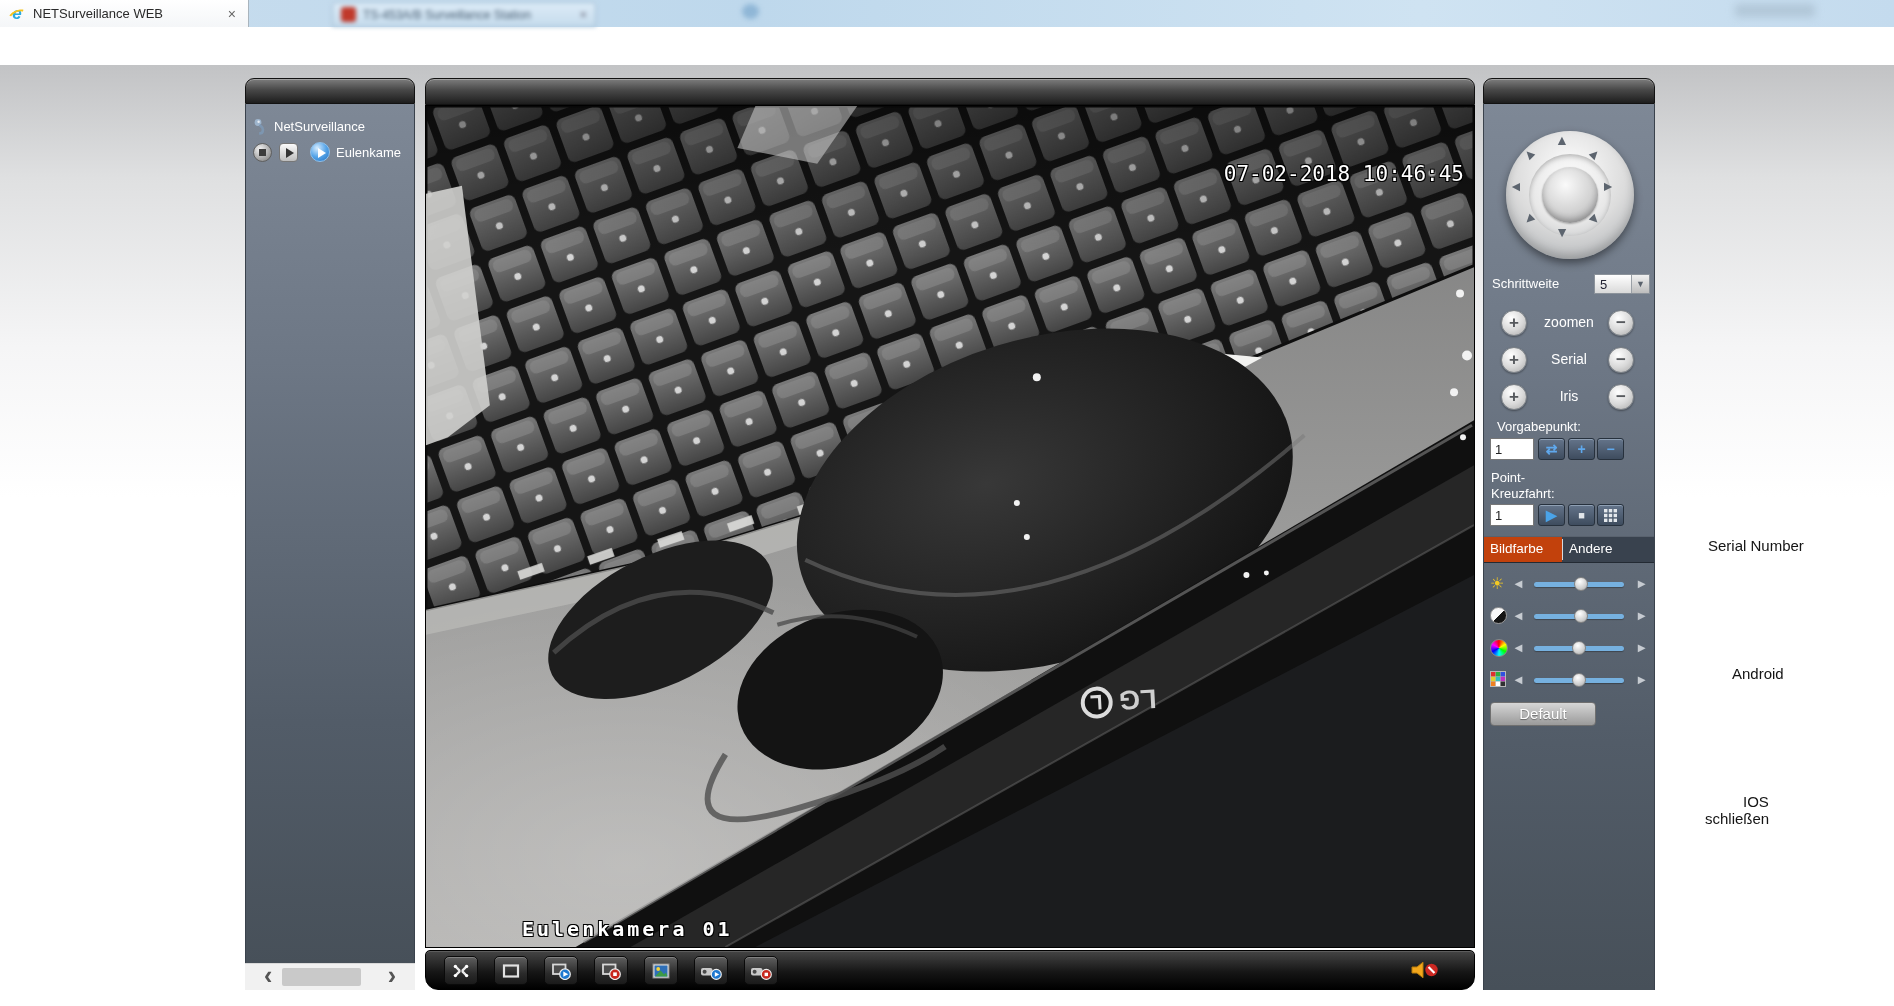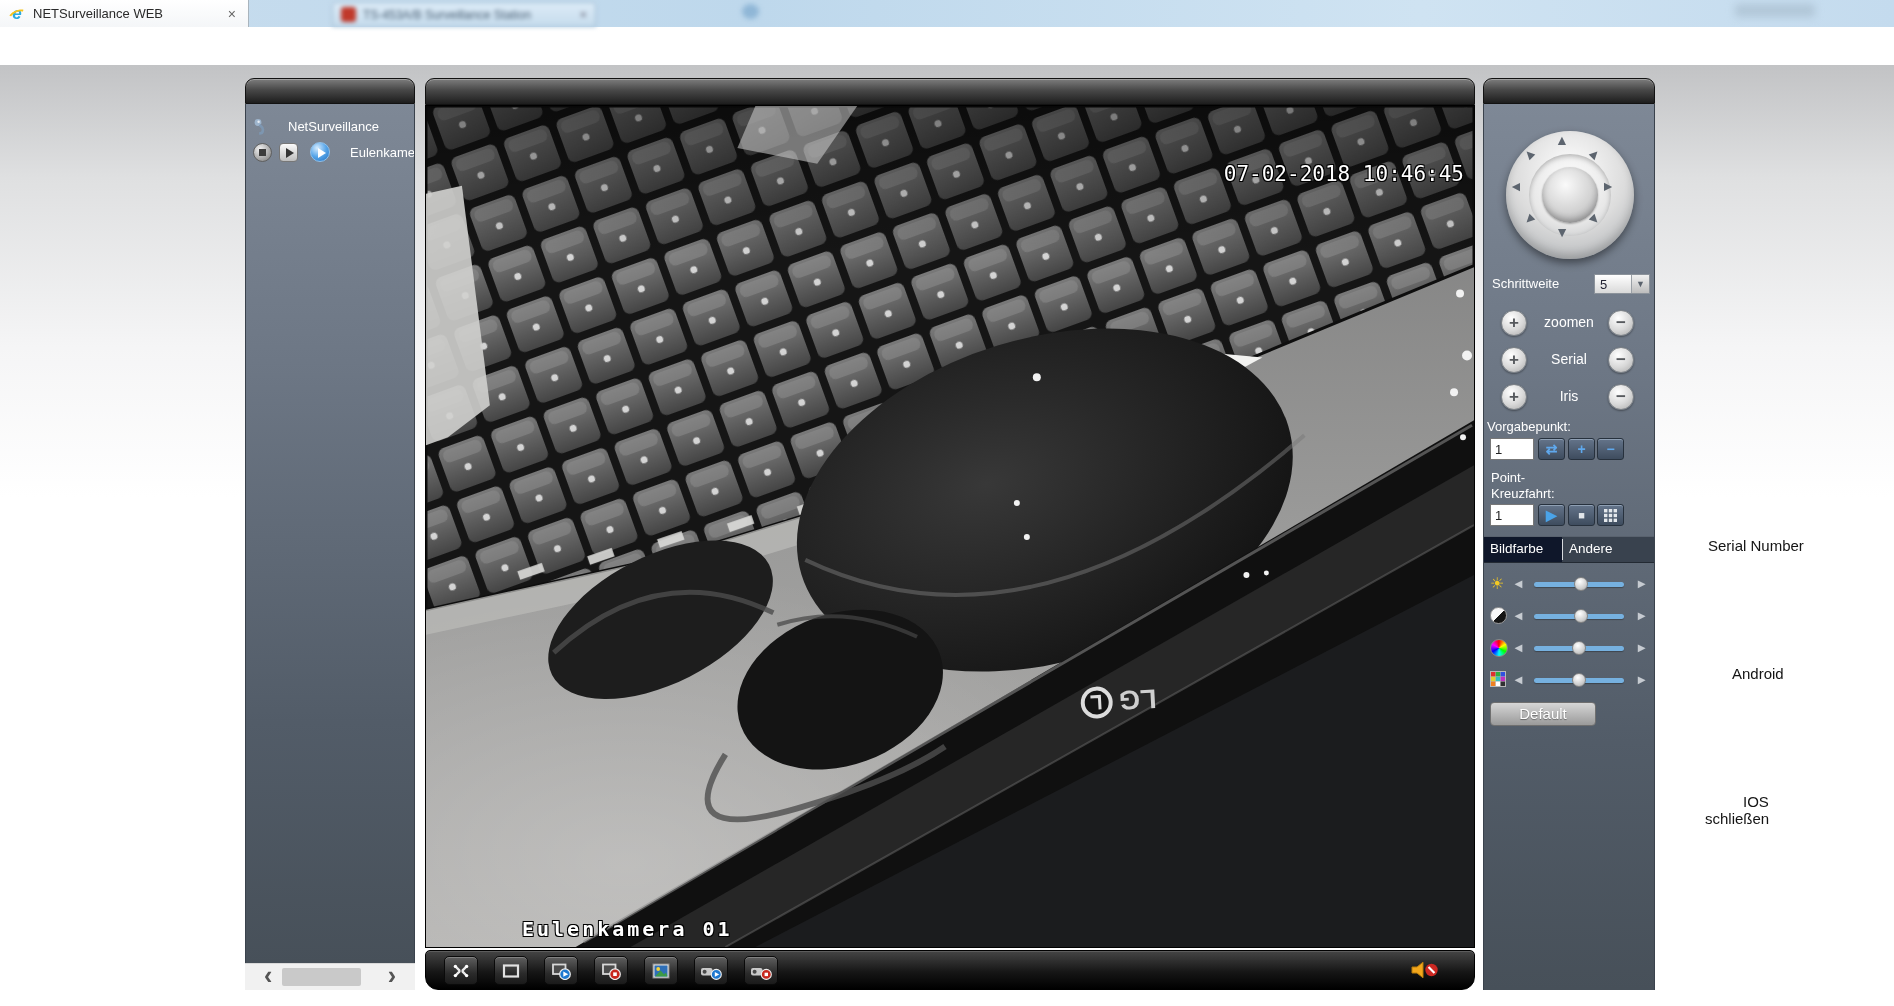--- a/index.html
+++ b/index.html
@@ -41,21 +41,21 @@
   .phead{position:absolute;left:0;top:0;right:0;height:26px;border-radius:9px 9px 0 0;
     background:linear-gradient(#7d7d7d,#484848 45%,#1d1d1d);border:1px solid #121212;box-sizing:border-box;
     box-shadow:inset 0 1px 0 rgba(255,255,255,.3);}
   .slate{background:linear-gradient(180deg,#7e8896 0%,#6d7785 30%,#525c68 72%,#475059 100%);
     border-left:1px solid #3a424c;border-right:1px solid #3a424c;box-sizing:border-box;}
 
   
   .sidebar{position:absolute;left:245px;top:78px;width:170px;height:912px;}
   .sb-body{position:absolute;left:0;top:26px;right:0;bottom:26px;}
   .tree-row{position:absolute;left:7px;right:0;height:24px;display:flex;align-items:center;cursor:pointer;}
-  .tree-label{color:#fff;font-size:13px;margin-left:20px;white-space:nowrap;overflow:hidden;}
+  .tree-label{color:#fff;font-size:13px;margin-left:6px;white-space:nowrap;overflow:hidden;}
   .ic-stop{width:19px;height:19px;border-radius:50%;flex:0 0 19px;
     background:radial-gradient(circle at 35% 30%,#f2f2f2,#9c9c9c 70%,#787878);border:1px solid #5f5f5f;
     position:relative;box-sizing:border-box;}
   .ic-stop::after{content:"";position:absolute;left:5px;top:5px;width:7px;height:7px;background:#3c3c3c;}
   .ic-playbox{width:19px;height:19px;border-radius:4px;flex:0 0 19px;margin-left:7px;
     background:linear-gradient(#fbfbfb,#bdbdbd);border:1px solid #777;position:relative;box-sizing:border-box;}
   .ic-playbox::after{content:"";position:absolute;left:6px;top:4px;border-left:8px solid #333;
     border-top:5px solid transparent;border-bottom:5px solid transparent;}
   .ic-blueplay{width:20px;height:20px;border-radius:50%;flex:0 0 20px;margin-left:12px;
     background:radial-gradient(circle at 35% 28%,#d6ecff,#57a5e8 50%,#1e6fc2);border:1px solid #8fc0ea;
@@ -114,21 +114,21 @@
   .pmlab{position:absolute;left:0;width:100%;top:4px;text-align:center;color:#fff;font-size:14px;}
   .num{position:absolute;left:6px;width:44px;height:22px;border:1px solid #777;background:#fff;
     font-size:13px;color:#222;padding:0 0 0 4px;box-sizing:border-box;font-family:"Liberation Sans",sans-serif;}
   .sqbtn{position:absolute;top:0;width:27px;height:22px;border-radius:3px;cursor:pointer;text-align:center;
     background:linear-gradient(#64748a,#3e4c5e);border:1px solid #27313d;box-sizing:border-box;
     box-shadow:inset 0 1px 0 #8fa0b4;color:#5fa8ec;font-weight:bold;font-size:14px;line-height:20px;}
   .sqbtn.white{color:#e2e6ea;}
   .tabsbar{position:absolute;left:0;top:432px;width:100%;height:25px;background:#39424e;border-top:1px solid #59626e;
     border-bottom:1px solid #232a33;}
   .tabitem{position:absolute;top:0;height:25px;line-height:24px;font-size:13.5px;color:#fff;cursor:pointer;padding:0 6px;}
-  .tabitem.active{left:0;width:66px;background:#0f172a;}
+  .tabitem.active{left:0;width:66px;background:#c2410c;}
   .tabitem.idle{left:79px;}
   .tabdiv{position:absolute;left:78px;top:2px;width:1px;height:21px;background:#d7dade;}
   .srow{position:absolute;left:6px;right:6px;height:20px;}
   .sico{position:absolute;left:0;top:1px;width:17px;height:17px;}
   .sun{color:#f2c824;font-size:16px;line-height:17px;}
   .contrast{border-radius:50%;background:linear-gradient(135deg,#f8f8f8 50%,#141414 50%);border:1px solid #999;
     width:15px;height:15px;box-sizing:content-box;}
   .satwheel{border-radius:50%;width:16px;height:16px;
     background:conic-gradient(#f00,#ff0,#0f0,#0ff,#00f,#f0f,#f00);border:1px solid #888;}
   .sarr{position:absolute;top:2px;font-size:13px;color:#c6cbd1;cursor:pointer;line-height:16px;}
@@ -393,21 +393,21 @@
         <span class="rndbtn bplus">+</span>
         <span class="pmlab">Serial</span>
         <span class="rndbtn bminus">−</span>
       </div>
       <div class="pmrow" style="top:280px">
         <span class="rndbtn bplus">+</span>
         <span class="pmlab">Iris</span>
         <span class="rndbtn bminus">−</span>
       </div>
 
-      <span class="rlabel" style="left:3px;top:315px">Vorgabepunkt:</span>
+      <span class="rlabel" style="left:13px;top:315px">Vorgabepunkt:</span>
       <div class="pmrow" style="top:334px;height:22px">
         <input class="num" value="1" style="">
         <span class="sqbtn" style="left:54px">⇄</span>
         <span class="sqbtn" style="left:84px">+</span>
         <span class="sqbtn" style="left:113px">−</span>
       </div>
 
       <span class="rlabel" style="left:7px;top:366px">Point-</span>
       <span class="rlabel" style="left:7px;top:382px">Kreuzfahrt:</span>
       <div class="pmrow" style="top:400px;height:22px">

